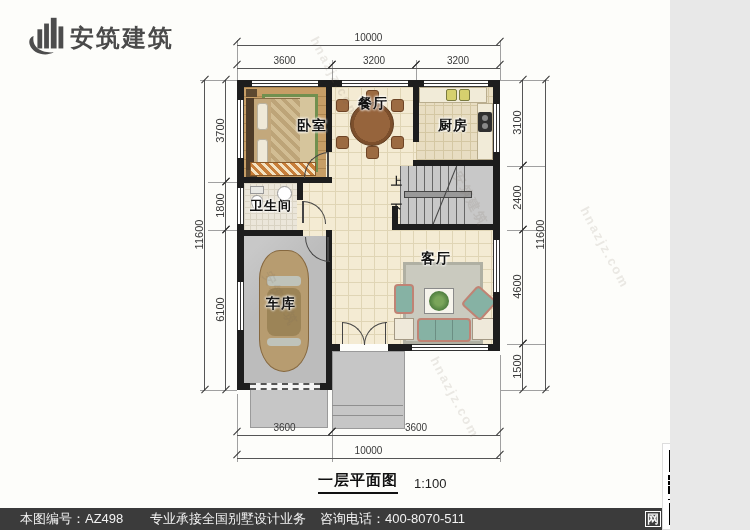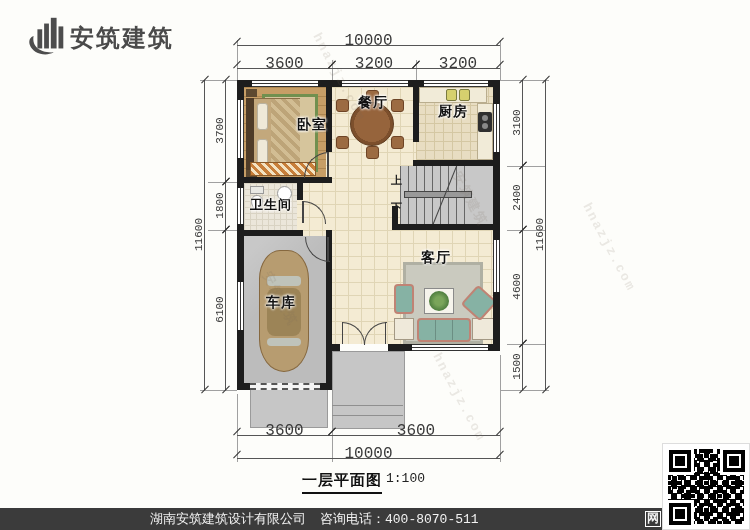--- a/index.html
+++ b/index.html
@@ -1,17 +1,17 @@
 <!DOCTYPE html>
 <html><head>
 <meta charset="utf-8">
 <style>
   html,body{margin:0;padding:0;background:#e8e8e8}
-  .page{position:relative;width:750px;height:530px;background:#fdfdfa;overflow:hidden;
-        font-family:Liberation Mono, monospace;}
+  .page{position:relative;width:670px;height:530px;background:#fdfdfa;overflow:hidden;
+        font-family:Liberation Sans, sans-serif;}
   .abs{position:absolute}
   
   .brand-name{position:absolute;left:70px;top:22px;font-size:24px;font-weight:bold;color:#4a4a4a;letter-spacing:2px;white-space:nowrap}
   .brand-slogan{position:absolute;left:27px;top:55px;font-size:17px;font-weight:bold;color:#3f3f3f;letter-spacing:1px;white-space:nowrap}
   
   .wall{position:absolute;background:#1d1d1d}
   .win-h{position:absolute;height:7px;background:linear-gradient(to bottom,#333 1px,#fff 1px,#fff 3px,#333 3px,#333 4px,#fff 4px,#fff 6px,#333 6px)}
   .win-v{position:absolute;width:7px;background:linear-gradient(to right,#333 1px,#fff 1px,#fff 3px,#333 3px,#333 4px,#fff 4px,#fff 6px,#333 6px)}
   .gdoor{position:absolute;background:#f4f4f4;border-top:2px dashed #555;border-bottom:2px dashed #555}
   .arc{position:absolute;border:0 solid #444}
@@ -28,28 +28,28 @@
   .floor-stairs{background-color:#c8c8c8}
   .porch{position:absolute;background:#c6c6c6;border:1px solid #9a9a9a}
   
   .room-label{position:absolute;font-weight:bold;color:#111;font-size:14px;letter-spacing:1px;white-space:nowrap;
               text-shadow:0 0 3px #fff,0 0 3px #fff,0 0 3px #fff;line-height:1}
   .stair-label{position:absolute;font-size:11px;color:#222;font-weight:bold;line-height:1}
   
   .dim-h{position:absolute;border-top:1px solid #555;height:0}
   .dim-h::before,.dim-h::after{content:"";position:absolute;top:-5px;width:10px;height:1px;background:#333;transform:rotate(-45deg)}
   .dim-h::before{left:-5px}.dim-h::after{right:-5px}
-  .dim-h>span{position:absolute;left:50%;top:-13px;transform:translateX(-50%);font-size:16px;color:#3a3a3a;line-height:1;white-space:nowrap}
+  .dim-h>span{position:absolute;left:50%;top:-13px;transform:translateX(-50%);font-size:10px;color:#3a3a3a;line-height:1;white-space:nowrap}
   .dim-v{position:absolute;border-left:1px solid #555;width:0}
   .dim-v::before,.dim-v::after{content:"";position:absolute;left:-5px;width:10px;height:1px;background:#333;transform:rotate(-45deg)}
   .dim-v::before{top:-1px}.dim-v::after{bottom:0}
   .dim-v>span{position:absolute;top:50%;left:-39px;width:66px;margin-top:-6px;text-align:center;transform:rotate(-90deg);font-size:11px;color:#3a3a3a;line-height:1}
   .ext{position:absolute;background:#a0a0a0}
   
-  .caption{position:absolute;left:302px;top:471px;display:flex;gap:4px}
+  .caption{position:absolute;left:318px;top:471px;display:flex;align-items:flex-end;gap:16px}
   .caption .title{font-size:15px;font-weight:bold;color:#111;border-bottom:2px solid #111;padding-bottom:2px;letter-spacing:1px;white-space:nowrap}
   .caption .scale{font-size:13px;color:#222;padding-bottom:3px;white-space:nowrap}
   
   .footer{position:absolute;left:0;top:508px;width:750px;height:22px;background:#3b3b3b;color:#f2f2f2;font-size:13px}
   .footer .no{position:absolute;left:20px;top:0;line-height:22px;white-space:nowrap}
   .footer .mid{position:absolute;left:150px;top:0;height:22px;display:flex;align-items:center;gap:14px;white-space:nowrap}
   .footer .net{position:absolute;left:645px;top:3px;font-size:12px;font-weight:bold;border:1px solid #fff;padding:0 1px;line-height:14px}
   
   .qr{position:absolute;left:662px;top:443px;width:88px;height:87px;background:#fff;border:1px solid #ddd;box-sizing:border-box;z-index:5}
   .qr .modules{position:absolute;inset:5px;
@@ -173,21 +173,21 @@
   <div class="leaf" style="left:302px;top:201px;width:2px;height:22px"></div>
   <div class="arc arc-bl" style="left:305px;top:237px;width:24px;height:24px"></div>
   <div class="leaf" style="left:327px;top:237px;width:2px;height:24px"></div>
   <div class="arc arc-tr" style="left:342px;top:322px;width:22px;height:22px"></div>
   <div class="arc arc-tl" style="left:364px;top:322px;width:22px;height:22px"></div>
   <div class="leaf" style="left:342px;top:322px;width:1px;height:22px"></div>
   <div class="leaf" style="left:385px;top:322px;width:1px;height:22px"></div>
 
   <div class="room-label" style="left:297px;top:118px">卧室</div>
   <div class="room-label" style="left:358px;top:96px">餐厅</div>
-  <div class="room-label" style="left:438px;top:105px">厨房</div>
+  <div class="room-label" style="left:438px;top:118px">厨房</div>
   <div class="room-label" style="left:250px;top:199px;font-size:13px">卫生间</div>
   <div class="room-label" style="left:266px;top:296px">车库</div>
   <div class="room-label" style="left:421px;top:251px">客厅</div>
   <div class="stair-label" style="left:391px;top:176px">上</div>
   <div class="stair-label" style="left:391px;top:203px">下</div>
 
   <div class="ext" style="left:237px;top:40px;width:1px;height:40px"></div>
   <div class="ext" style="left:332px;top:60px;width:1px;height:20px"></div>
   <div class="ext" style="left:416px;top:60px;width:1px;height:20px"></div>
   <div class="ext" style="left:500px;top:40px;width:1px;height:40px"></div>
@@ -261,22 +261,23 @@
   <div class="wm" style="left:250px;top:290px">安筑建筑</div>
   <div class="wm" style="left:410px;top:390px">hnazjz.com</div>
   <div class="wm" style="left:560px;top:240px">hnazjz.com</div>
 
   <div class="caption">
     <span class="title">一层平面图</span>
     <span class="scale">1:100</span>
   </div>
 
   <div class="footer">
+    <span class="no">本图编号：AZ498</span>
     <span class="mid">
-      <span>湖南安筑建筑设计有限公司</span>
+      <span>专业承接全国别墅设计业务</span>
       <span>咨询电话：400-8070-511</span>
     </span>
     <span class="net">网</span>
   </div>
 
   <div class="qr">
     <div class="modules"></div>
     <div class="qf" style="left:6px;top:6px"></div>
     <div class="qf" style="left:60px;top:6px"></div>
     <div class="qf" style="left:6px;top:59px"></div>

